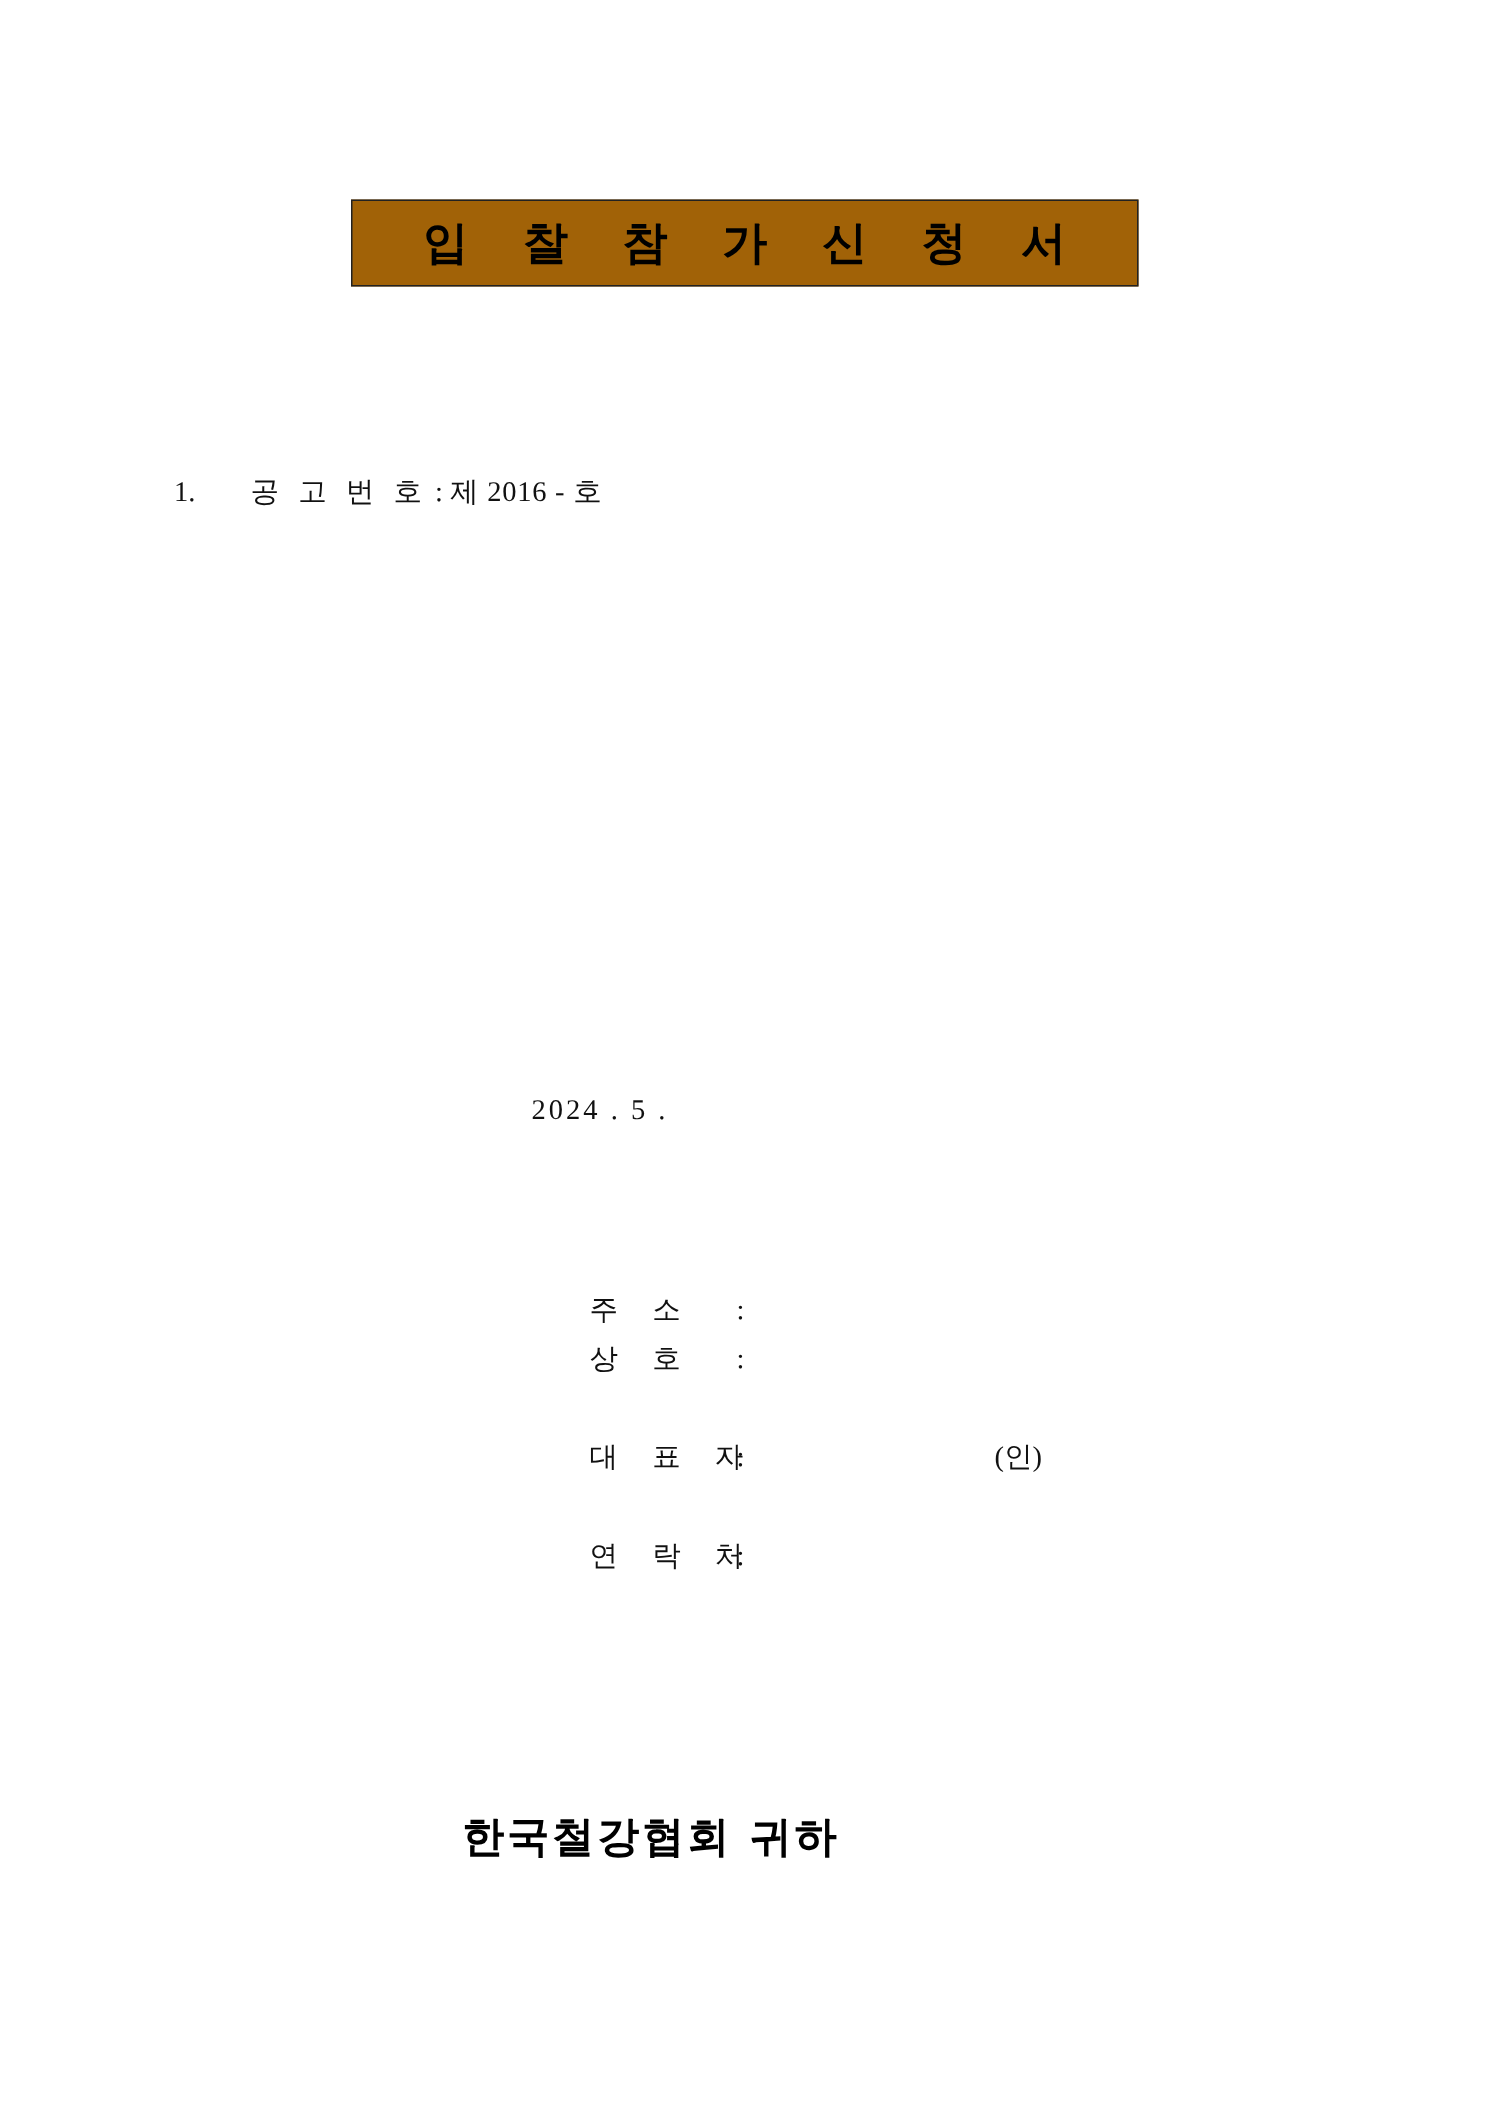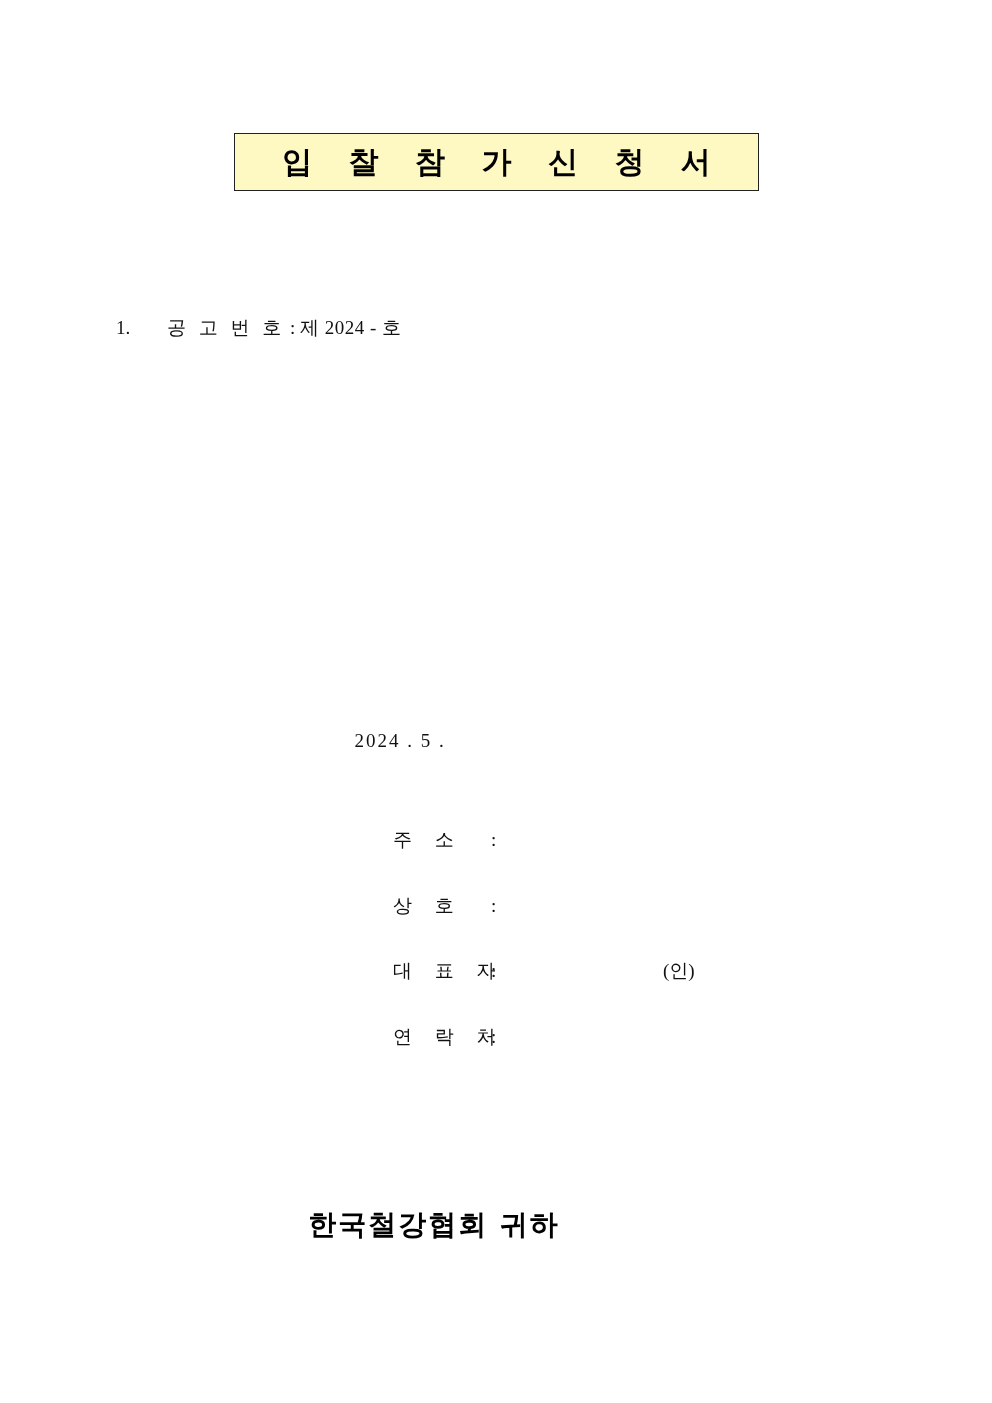--- a/index.html
+++ b/index.html
@@ -24,21 +24,21 @@
   }
 
   
   .title-box {
     position: absolute;
     left: 234px;
     top: 133px;
     width: 523px;
     height: 56px;
     border: 1px solid #222222;
-    background: #fef9c3;
+    background: #a16207;
     display: flex;
     align-items: center;
     justify-content: center;
   }
   .title-text {
     font-family: "DejaVu Serif", serif;
     font-weight: bold;
     font-size: 30px;
     letter-spacing: 13px;
     text-indent: 13px;
@@ -109,21 +109,21 @@
   }
   .field .label.w2 {
     width: 96px;
   }
   .field .label.w3 {
     width: 96px;
   }
   .field .colon {
     margin-left: 2px;
   }
-  .f1 { top: 827px; }
+  .f1 { top: 860px; }
   .f2 { top: 893px; }
   .f3 { top: 958px; }
   .f4 { top: 1024px; }
 
   .seal {
     position: absolute;
     left: 663px;
     top: 958px;
     font-size: 19px;
     color: #111111;
@@ -150,21 +150,21 @@
 <div class="page">
 
   <div class="title-box">
     <div class="title-text">입 찰 참 가 신 청 서</div>
   </div>
 
   <div class="num-line line1">
     <span class="idx">1.</span>
     <span class="spaced">공 고 번 호</span>
     <span>:</span>
-    <span class="value-plain">제 2024 -        호</span>
+    <span class="value-plain">제 2016 -        호</span>
   </div>
 
 
 
   <div class="date-line">2024 .  5 .</div>
 
   <div class="field f1">
     <span class="label w2">주      소</span><span class="colon">:</span>
   </div>
 

